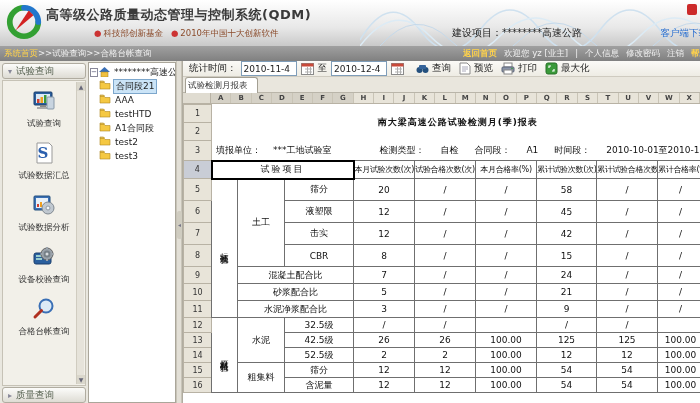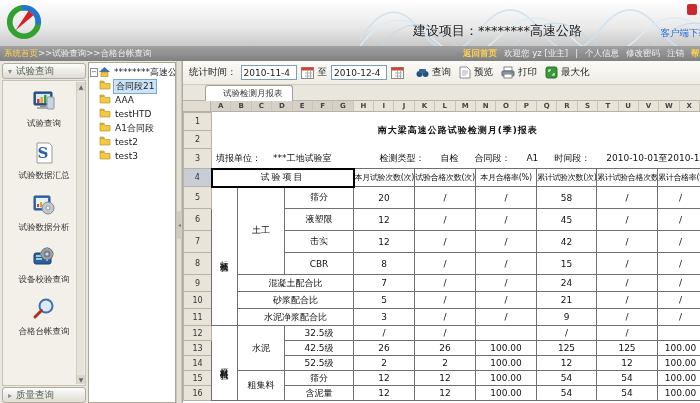--- a/index.html
+++ b/index.html
@@ -7,21 +7,21 @@
   .screen { position:relative; width:700px; height:403px; overflow:hidden; background:#fff; font-family:"DejaVu Sans", sans-serif; }
 
   
   .app-header { position:relative; height:46px; background:linear-gradient(#ffffff, #e8e8e8 60%, #c9c9c9); overflow:hidden; }
   .waves { position:absolute; right:0; top:0; height:46px; }
   .logo { position:absolute; left:5px; top:3px; width:38px; height:38px; }
   .titles { position:absolute; left:46px; top:6px; }
   .app-title { font-size:13px; font-weight:bold; color:#3a3a3a; letter-spacing:0.5px; }
   .subtitle { margin-top:4px; margin-left:40px; font-size:8.5px; color:#8a4a2a; }
   .subtitle .bullet { color:#c33; margin:0 2px 0 8px; }
-  .project { position:absolute; right:118px; bottom:6px; font-size:13px; color:#222; }
+  .project { position:absolute; right:118px; bottom:6px; font-size:10px; color:#222; }
   .client-link { position:absolute; right:-8px; bottom:6px; font-size:9.5px; color:#2a6fd0; text-decoration:none; }
   .red-chip { position:absolute; right:3px; top:4px; width:10px; height:11px; background:#cc2a2a; border-radius:2px; }
 
   
   .crumb-bar { height:15px; background:linear-gradient(#a0a0a0,#808080); display:flex; align-items:center; font-size:8.5px; color:#f0f0f0; overflow:hidden; }
   .crumb-left { margin-left:4px; white-space:nowrap; }
   .crumb-hl { color:#ffd24a; }
   .crumb-right { margin-left:auto; margin-right:-8px; white-space:nowrap; display:flex; gap:7px; }
   .crumb-right .hl { color:#ffd24a;font-weight:bold; }
 
@@ -47,27 +47,27 @@
   .tree-label { padding:0 2px; }
   .tree-row.selected .tree-label { background:#cbe4f7; border:1px solid #7da7cc; }
   .ticon { flex:none; margin-right:2px; }
 
   
   .splitter { width:6px; background:#e2dfd6; border-left:1px solid #c8c4b8; border-right:1px solid #c8c4b8; position:relative; cursor:col-resize; }
   .splitter .handle { position:absolute; top:150px; left:0px; width:5px; height:28px; background:#cfccc0; border-radius:2px; font-size:6px; color:#778; text-align:center; line-height:28px; }
 
   
   .main { flex:1; display:flex; flex-direction:column; background:#fff; border-left:1px solid #b0aca0; overflow:hidden; }
-  .toolbar { height:24px; background:linear-gradient(#fbfaf7,#eeece4); border-bottom:1px solid #cfcbc0; display:flex; align-items:center; font-size:9.5px; color:#222; padding-left:6px; gap:4px; flex:none; }
+  .toolbar { height:16px; background:linear-gradient(#fbfaf7,#eeece4); border-bottom:1px solid #cfcbc0; display:flex; align-items:center; font-size:9.5px; color:#222; padding-left:6px; gap:4px; flex:none; }
   .tb-input { width:56px; height:15px; border:1px solid #7f9db9; font-size:9px; padding:0 2px; color:#222; font-family:"DejaVu Sans",sans-serif; }
   .tb-btn { display:flex; align-items:center; gap:3px; margin-left:8px; cursor:pointer; }
   .cal-btn { cursor:pointer; display:flex; }
 
   .tabbar { height:16px; background:#e9e6dd; border-bottom:1px solid #b9b5a9; display:flex; align-items:flex-end; padding-left:2px; flex:none; }
-  .tab { background:#fff; border:1px solid #a39f93; border-bottom:none; border-radius:3px 3px 0 0; font-size:8.5px; color:#333; padding:2px 9px 1px 17px; position:relative; top:1px; cursor:pointer;margin-left:20px; }
+  .tab { background:#fff; border:1px solid #a39f93; border-bottom:none; border-radius:3px 3px 0 0; font-size:8.5px; color:#333; padding:2px 9px 1px 2px; position:relative; top:1px; cursor:pointer; }
 
   
   .sheet { flex:1; overflow:hidden; background:#fff; }
   .letters-row { display:flex; height:11px; background:#e8e4d9; border-bottom:1px solid #b8b2a4; }
   .corner { width:28px; border-right:1px solid #b8b2a4; background:#e0dcd1; flex:none; }
   .letters { flex:1; display:flex; }
   .letter { flex:1; font-size:7px; font-weight:bold; color:#444; text-align:center; border-right:1px solid #c9c4b6; line-height:11px; cursor:pointer; }
   .letter.sel { background:#d5d1c6; }
 
   table.sheet-tbl { border-collapse:collapse; table-layout:fixed; width:520px; }
@@ -101,20 +101,24 @@
     <svg class="waves" width="340" height="46" viewBox="0 0 340 46">
       <path d="M0 40 Q 30 -10 60 30 T 120 30 T 180 30 T 240 30 T 300 30 T 360 30" fill="none" stroke="#cfe1ef" stroke-width="1.5"></path>
       <path d="M0 46 Q 35 0 70 36 T 140 36 T 210 36 T 280 36 T 350 36" fill="none" stroke="#dcebf5" stroke-width="1.5"></path>
       <path d="M20 46 Q 55 6 90 40 T 160 40 T 230 40 T 300 40 T 370 40" fill="none" stroke="#c5d9ea" stroke-width="1"></path>
     </svg>
     <svg class="logo" viewBox="0 0 40 40">
       <path d="M20 5 A15 15 0 1 0 35 20" fill="none" stroke="#33a033" stroke-width="6" stroke-linecap="round"></path>
       <path d="M35 20 A15 15 0 0 0 20 5" fill="none" stroke="#2277cc" stroke-width="6" stroke-linecap="round"></path>
       <polygon points="11,29 30,13 25,8" fill="#d22222"></polygon>
     </svg>
+    <div class="titles">
+      <div class="app-title">高等级公路质量动态管理与控制系统(QDM)</div>
+      <div class="subtitle" id="subtitle"><span class="bullet">●</span><span>科技部创新基金</span><span class="bullet">●</span><span>2010年中国十大创新软件</span></div>
+    </div>
     <div class="project">
       <span>建设项目：</span><span>********高速公路</span>
     </div>
     <a class="client-link" href="#">客户端下载</a>
     <div class="red-chip"></div>
   </div>
 
   <div class="crumb-bar">
     <div class="crumb-left">
       <span class="crumb-hl">系统首页</span><span>&gt;&gt;试验查询&gt;&gt;合格台帐查询</span>

